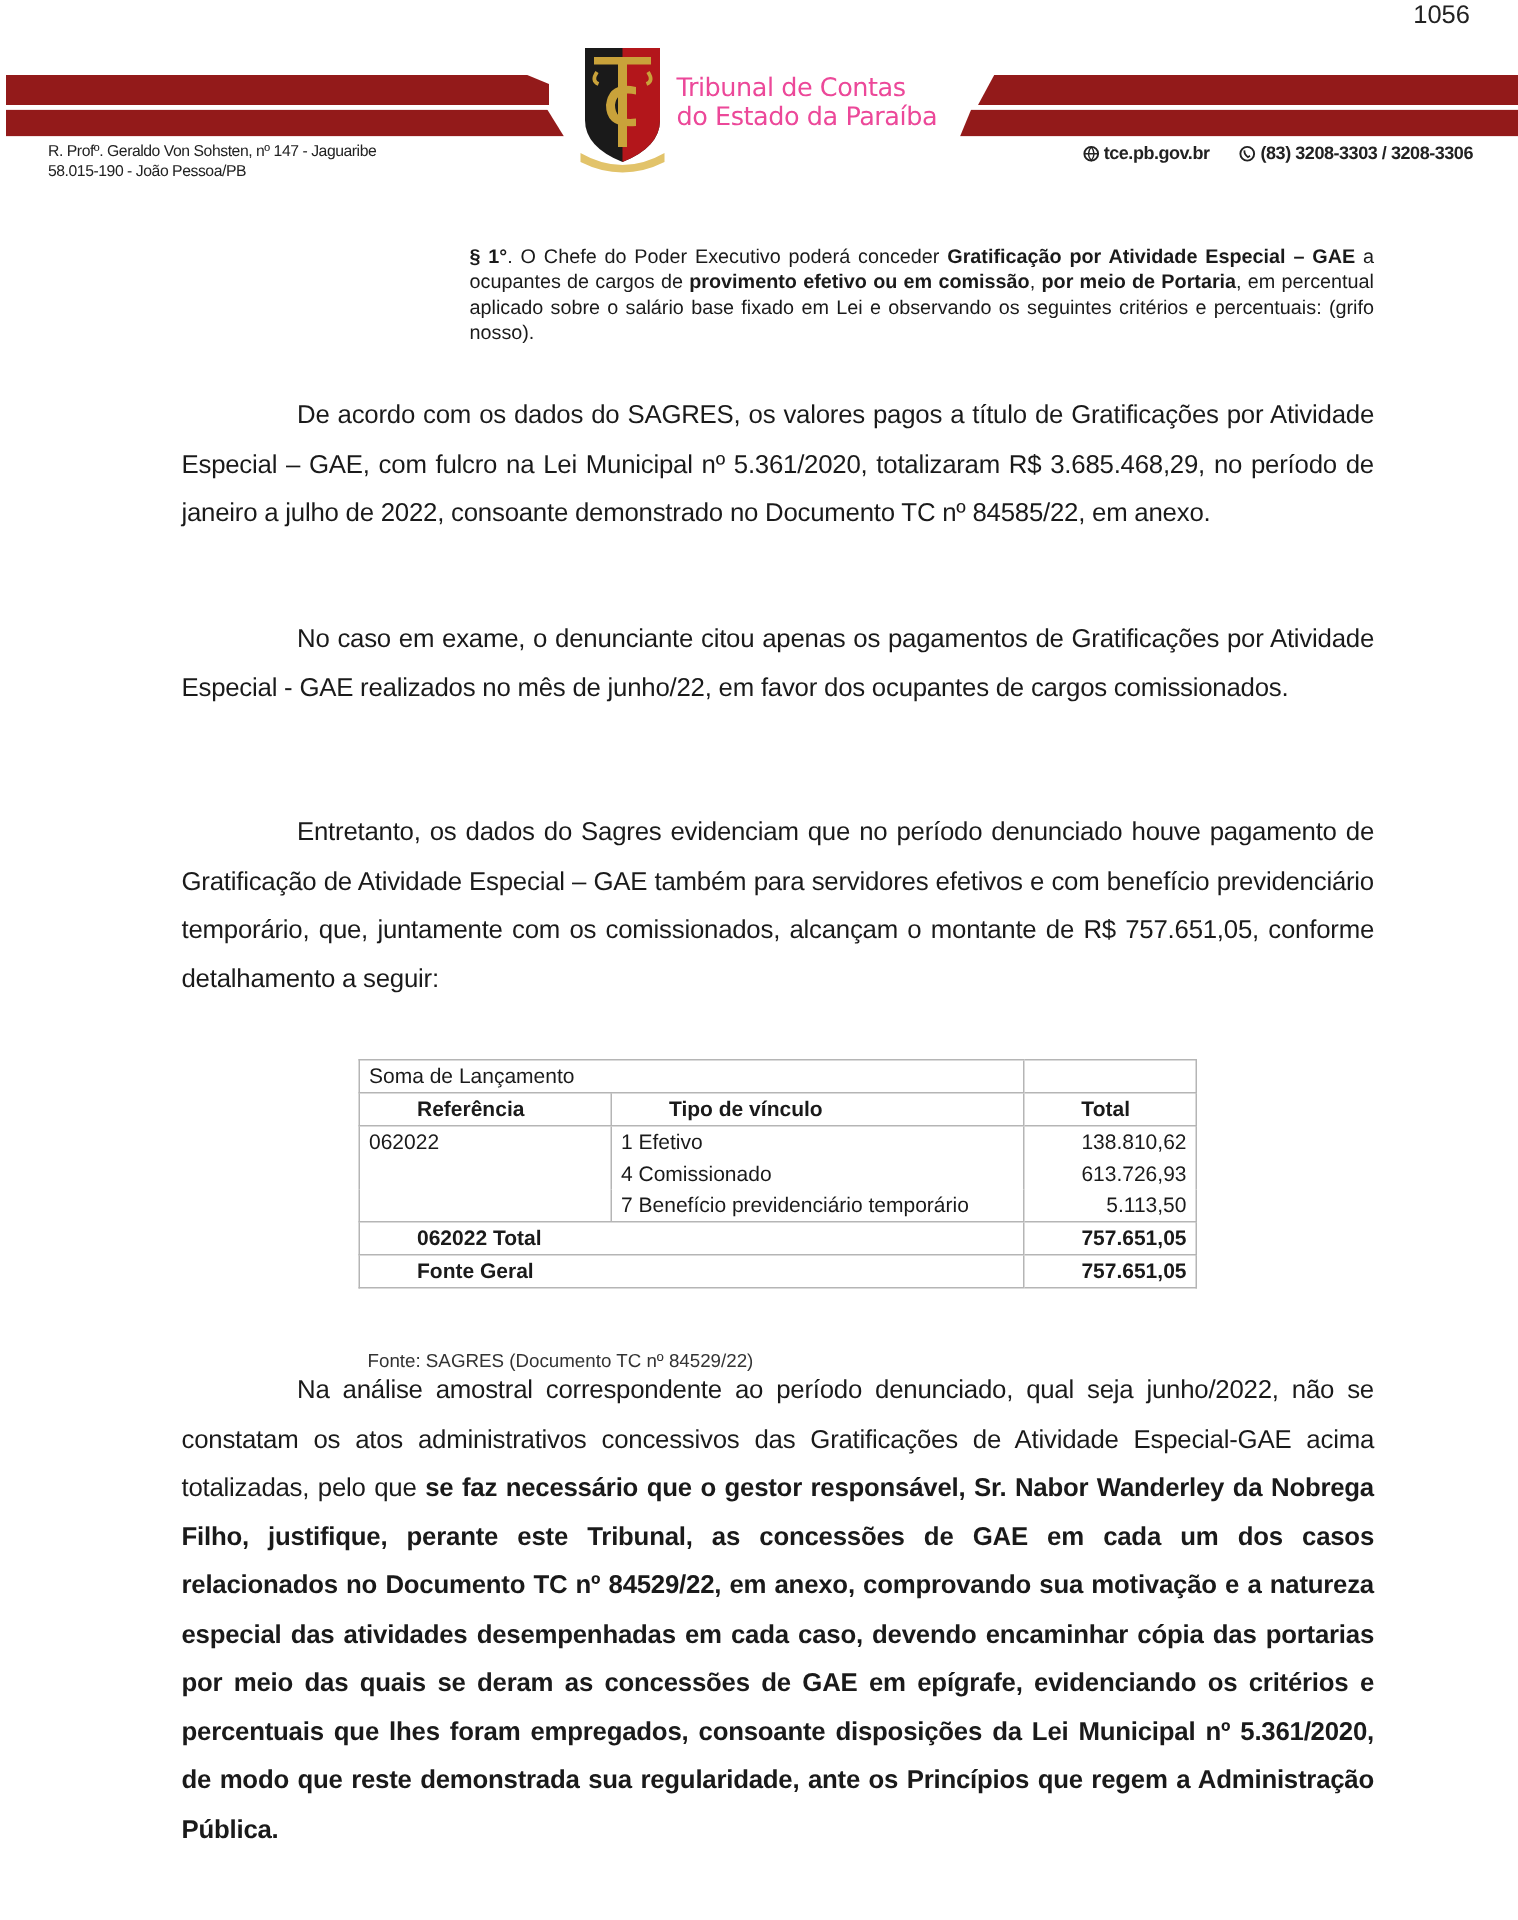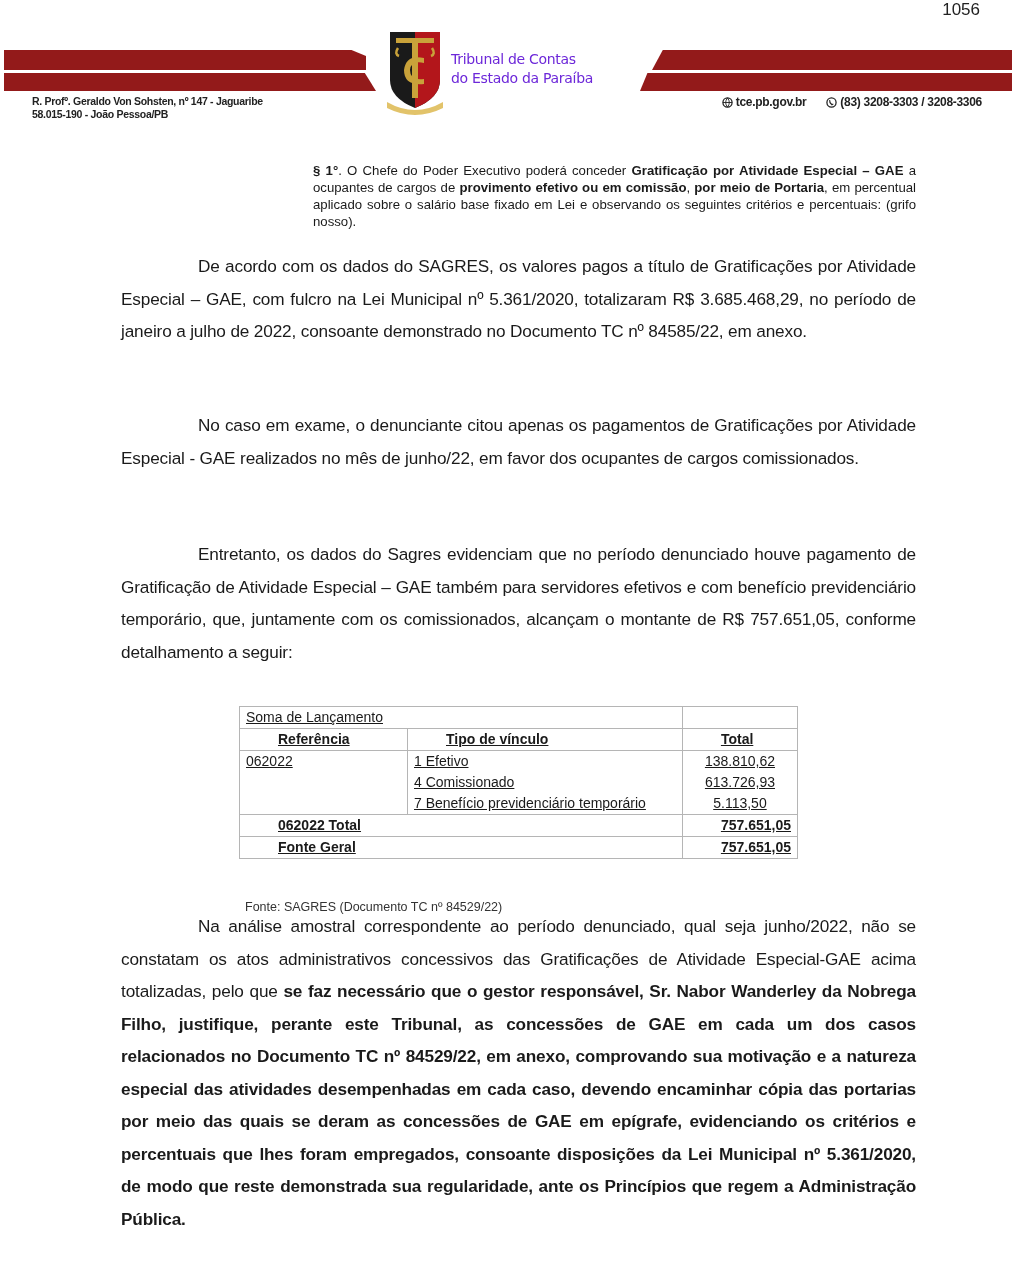--- a/index.html
+++ b/index.html
@@ -19,25 +19,25 @@
       clip-path: polygon(0 0, 97% 0, 100% 100%, 0 100%); }
     .bar-right-top { left: 652px; top: 50px; width: 360px; height: 20px;
       clip-path: polygon(3% 0, 100% 0, 100% 100%, 0 100%); }
     .bar-right-bottom { left: 640px; top: 73px; width: 372px; height: 18px;
       clip-path: polygon(2% 0, 100% 0, 100% 100%, 0 100%); }
 
     .logo { position: absolute; left: 384px; top: 28px; width: 62px; height: 92px; }
     .org-name {
       position: absolute; left: 451px; top: 50px;
       font-family: "DejaVu Sans", sans-serif;
-      font-size: 14px; line-height: 19px; color: #6d28d9; letter-spacing: -0.3px;
+      font-size: 17px; line-height: 19px; color: #ec4899; letter-spacing: -0.3px;
     }
     .address {
       position: absolute; left: 32px; top: 95px;
-      font-size: 10.5px; line-height: 13px; font-weight: bold; color: #222;
+      font-size: 10.5px; line-height: 13px; font-weight: normal; color: #222;
       letter-spacing: -0.3px;
     }
     .contacts {
       position: absolute; right: 30px; top: 95px;
       font-size: 12px; font-weight: bold; color: #222; letter-spacing: -0.3px;
       display: flex; gap: 20px; align-items: center;
     }
     .contacts .item { display: flex; align-items: center; gap: 3px; }
     .contacts svg { width: 11px; height: 11px; }
 
@@ -48,37 +48,37 @@
     }
     .quote b { font-weight: bold; }
 
     
     .para {
       position: absolute; left: 121px; width: 795px;
       font-size: 17.2px; line-height: 32.5px; text-align: justify;
       color: #1a1a1a; text-indent: 77px; letter-spacing: -0.15px;
     }
     .para b { font-weight: bold; }
-    .p1 { top: 250px; }
+    .p1 { top: 260px; }
     .p2 { top: 409px; }
     .p3 { top: 538px; }
     .p4 { top: 910px; }
 
     
     .data-table {
       position: absolute; left: 239px; top: 706px; width: 559px;
       border-collapse: collapse; font-size: 14px; color: #1a1a1a;
     }
     .data-table td {
       border-color: #b5b5b5; border-style: solid; border-width: 0;
-      padding: 0 6px; height: 21px; line-height: 21px; white-space: nowrap; text-decoration: underline;
+      padding: 0 6px; height: 21px; line-height: 21px; white-space: nowrap;
     }
     .data-table .c1 { width: 162px; }
     .data-table .c2 { width: 266px; }
-    .data-table .c3 { width: 88px; text-align: center; }
+    .data-table .c3 { width: 88px; text-align: right; }
     .data-table .hdr-c3 { text-align: left; }
     .data-table b { font-weight: bold; margin-left: 32px; }
     .bt { border-top-width: 1px !important; }
     .bb { border-bottom-width: 1px !important; }
     .bl { border-left-width: 1px !important; }
     .br { border-right-width: 1px !important; }
 
     .table-source {
       position: absolute; left: 245px; top: 868px;
       font-size: 12.5px; color: #333; margin-top: 32px;

